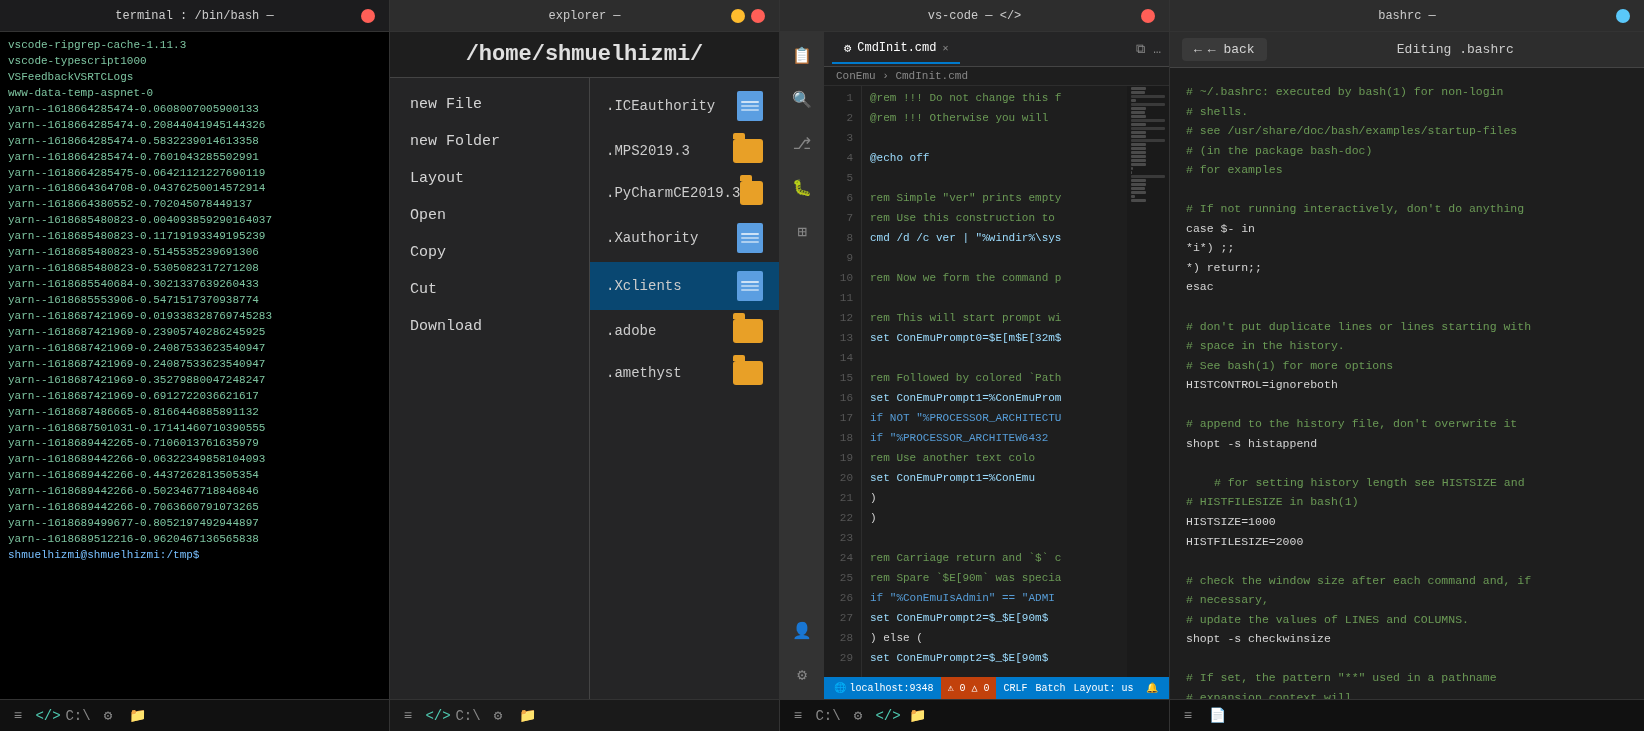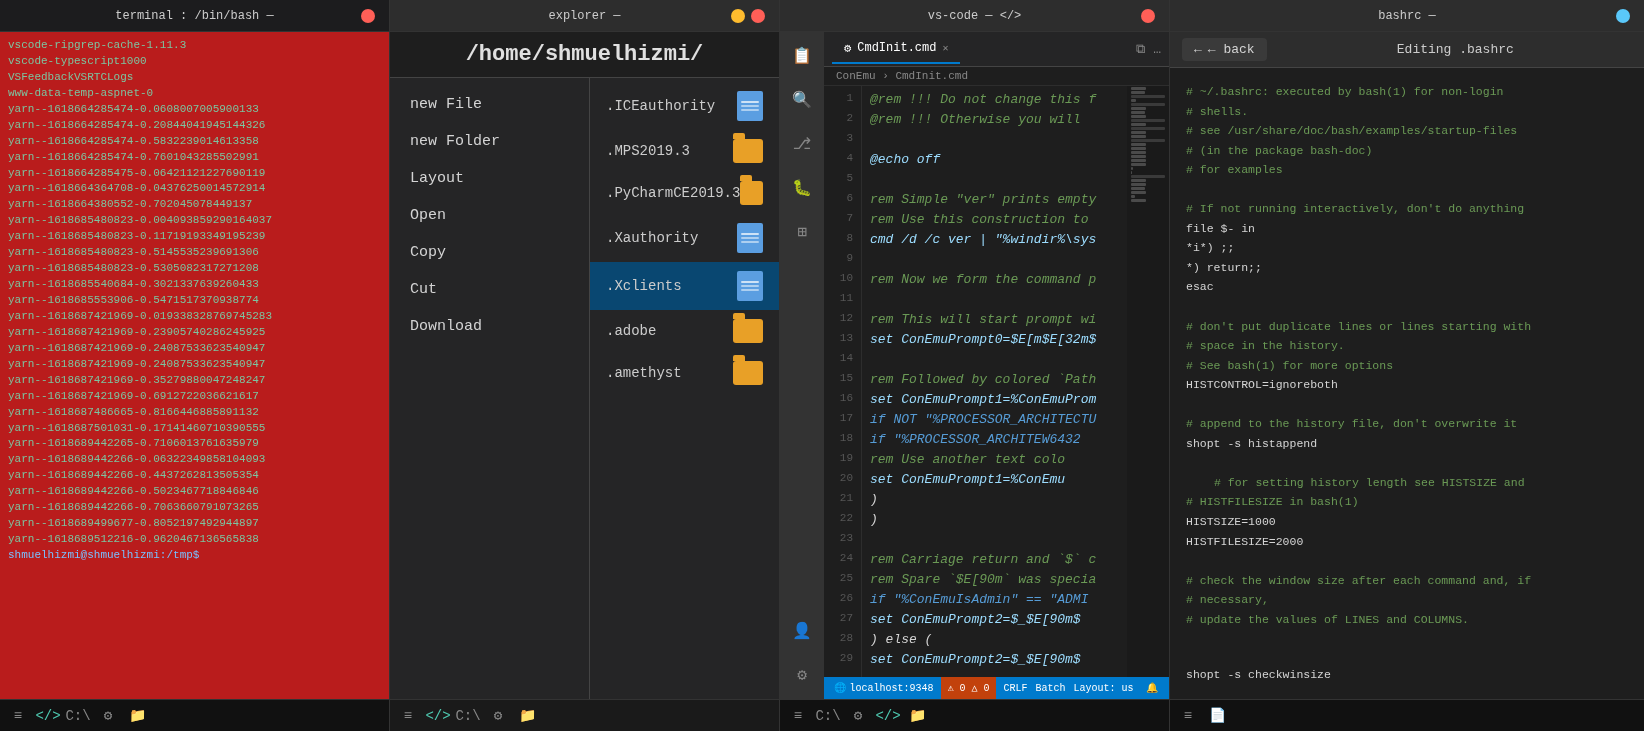--- a/index.html
+++ b/index.html
@@ -11,21 +11,21 @@
       font-family: 'Courier New', monospace;
       background: #1e1e1e;
     }
 
     
     .panel { display: flex; flex-direction: column; height: 731px; }
 
     
     .terminal-panel {
       width: 390px;
-      background: #b91c1c;
+      background: #000000;
       border-right: 1px solid #333;
     }
     .terminal-titlebar {
       display: flex; align-items: center; justify-content: center;
       background: #1c1c1e; height: 32px; position: relative;
       border-bottom: 1px solid #333;
     }
     .terminal-titlebar .title { color: #ccc; font-size: 12px; }
     .titlebar-close {
       width: 14px; height: 14px; border-radius: 50%;
@@ -144,21 +144,21 @@
       width: 38px; background: #1e1e1e; color: #555;
       padding: 4px 0; text-align: right; padding-right: 8px;
       font-size: 11px; line-height: 1.6; user-select: none;
       border-right: 1px solid #2d2d2d;
     }
     .line-numbers div { height: 20px; }
     .code-content {
       flex: 1; overflow: hidden; padding: 4px 8px;
       line-height: 1.6; color: #d4d4d4;
     }
-    .code-line { height: 20px; white-space: nowrap; font-size: 13px; font-style: italic; }
+    .code-line { height: 20px; white-space: nowrap; font-size: 11px; }
     .code-rem { color: #6a9955; }
     .code-keyword { color: #569cd6; }
     .code-cmd { color: #9cdcfe; }
     .vscode-statusbar {
       height: 22px; background: #007acc;
       display: flex; align-items: center; padding: 0 10px; gap: 8px;
       font-size: 10px; color: #fff;
     }
     .status-item { display: flex; align-items: center; gap: 3px; }
     .status-warning { background: #c2410c; padding: 0 6px; height: 22px; display: flex; align-items: center; }
@@ -511,42 +511,42 @@
     <span class="editing-label">Editing .bashrc</span>
   </div>
   <div class="notepad-content" id="notepad-content">
   <div class="notepad-line" style="color: rgb(106, 153, 85);"># ~/.bashrc: executed by bash(1) for non-login</div>
       <div class="notepad-line" style="color: rgb(106, 153, 85);"># shells.</div>
       <div class="notepad-line" style="color: rgb(106, 153, 85);"># see /usr/share/doc/bash/examples/startup-files</div>
       <div class="notepad-line" style="color: rgb(106, 153, 85);"># (in the package bash-doc)</div>
       <div class="notepad-line" style="color: rgb(106, 153, 85);"># for examples</div>
       <div class="notepad-line">&nbsp;</div>
       <div class="notepad-line" style="color: rgb(106, 153, 85);"># If not running interactively, don't do anything</div>
-      <div class="notepad-line" style="color: rgb(212, 212, 212);">file $- in</div>
+      <div class="notepad-line" style="color: rgb(212, 212, 212);">case $- in</div>
       <div class="notepad-line" style="color: rgb(212, 212, 212);">    *i*) ;;</div>
       <div class="notepad-line" style="color: rgb(212, 212, 212);">      *) return;;</div>
       <div class="notepad-line" style="color: rgb(212, 212, 212);">esac</div>
       <div class="notepad-line">&nbsp;</div>
       <div class="notepad-line" style="color: rgb(106, 153, 85);"># don't put duplicate lines or lines starting with</div>
       <div class="notepad-line" style="color: rgb(106, 153, 85);"># space in the history.</div>
       <div class="notepad-line" style="color: rgb(106, 153, 85);"># See bash(1) for more options</div>
       <div class="notepad-line" style="color: rgb(212, 212, 212);">HISTCONTROL=ignoreboth</div>
       <div class="notepad-line">&nbsp;</div>
       <div class="notepad-line" style="color: rgb(106, 153, 85);"># append to the history file, don't overwrite it</div>
       <div class="notepad-line" style="color: rgb(212, 212, 212);">shopt -s histappend</div>
       <div class="notepad-line">&nbsp;</div>
       <div class="notepad-line" style="color: rgb(106, 153, 85); margin-left: 28px;"># for setting history length see HISTSIZE and</div>
       <div class="notepad-line" style="color: rgb(106, 153, 85);"># HISTFILESIZE in bash(1)</div>
       <div class="notepad-line" style="color: rgb(212, 212, 212);">HISTSIZE=1000</div>
       <div class="notepad-line" style="color: rgb(212, 212, 212);">HISTFILESIZE=2000</div>
       <div class="notepad-line">&nbsp;</div>
       <div class="notepad-line" style="color: rgb(106, 153, 85);"># check the window size after each command and, if</div>
       <div class="notepad-line" style="color: rgb(106, 153, 85);"># necessary,</div>
       <div class="notepad-line" style="color: rgb(106, 153, 85);"># update the values of LINES and COLUMNS.</div>
-      <div class="notepad-line" style="color: rgb(212, 212, 212); margin-top: 36px;">shopt -s checkwinsize</div>
+      <div class="notepad-line" style="color: rgb(212, 212, 212);">shopt -s checkwinsize</div>
       <div class="notepad-line">&nbsp;</div>
       <div class="notepad-line" style="color: rgb(106, 153, 85);"># If set, the pattern "**" used in a pathname</div>
       <div class="notepad-line" style="color: rgb(106, 153, 85);"># expansion context will</div>
     </div>
   <div class="notepad-bottom-bar" style="background:#111;border-top:1px solid #333;">
     <span class="bottom-bar-icon">≡</span>
     <span class="bottom-bar-icon" style="color:#5b9ee1;">📄</span>
   </div>
 </div>
 

